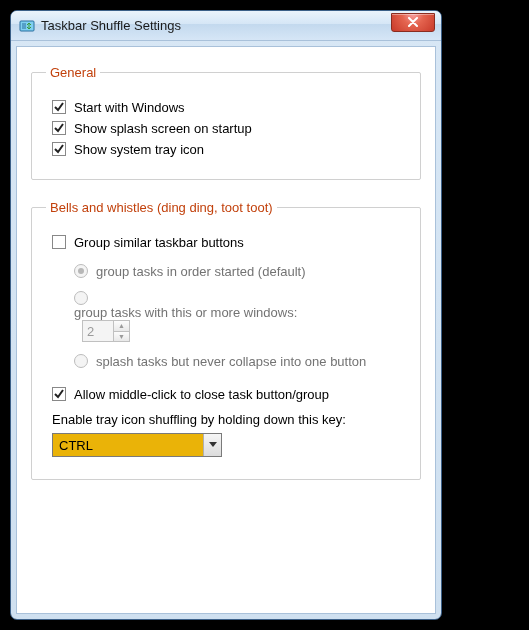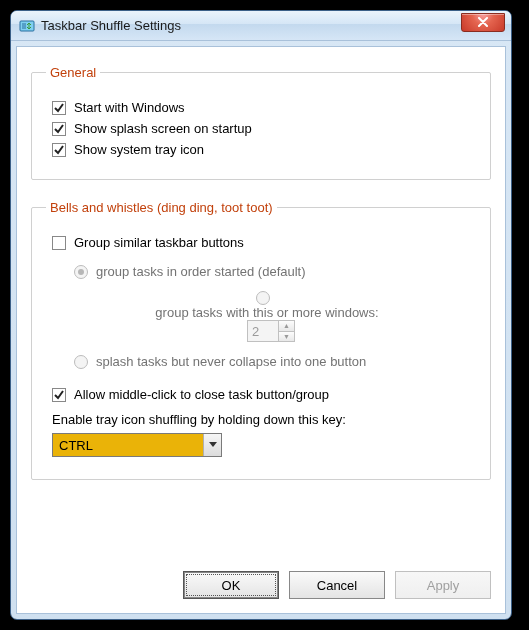--- a/index.html
+++ b/index.html
@@ -10,21 +10,21 @@
     font-family: "Segoe UI", Tahoma, sans-serif;
     font-size: 13px;
     width: 529px;
     height: 630px;
     overflow: hidden;
   }
   .window {
     position: absolute;
     left: 10px;
     top: 10px;
-    width: 502px;
+    width: 432px;
     height: 610px;
     background: linear-gradient(to bottom, #d8e7f5 0%, #cfe0f0 100%);
     border: 1px solid #3b5f87;
     border-radius: 7px;
     box-shadow: 0 0 10px rgba(0,0,0,0.7);
     display: flex;
     flex-direction: column;
   }
   .titlebar {
     height: 30px;
@@ -80,21 +80,21 @@
     margin: 6px 0 14px 0;
     padding: 14px 14px 16px 14px;
   }
   fieldset.group legend {
     padding: 0 4px;
     color: #c2410c;
     font-size: 13px;
   }
   .row {
     display: flex;
-    align-items: center;
+    align-items: flex-start;
     margin: 6px 16px;
   }
   .row.indent1 { margin-left: 6px; }
   .row.indent2 { margin-left: 28px; }
   .cb, .rb {
     width: 14px;
     height: 14px;
     border: 1px solid #888;
     background: #fff;
     margin-right: 8px;
@@ -302,20 +302,15 @@
           <span class="val">CTRL</span>
           <span class="dd-btn">
             <svg width="8" height="6" viewBox="0 0 8 6">
                 <path d="M0 0 L8 0 L4 5 Z" fill="#333"></path>
               </svg>
           </span>
         </div>
       </div>
     </fieldset>
 
-    <div class="btnbar">
-      <div class="btn default">OK</div>
-      <div class="btn">Cancel</div>
-      <div class="btn disabled">Apply</div>
-    </div>
 
   </div>
 </div>
 
 </body></html>

